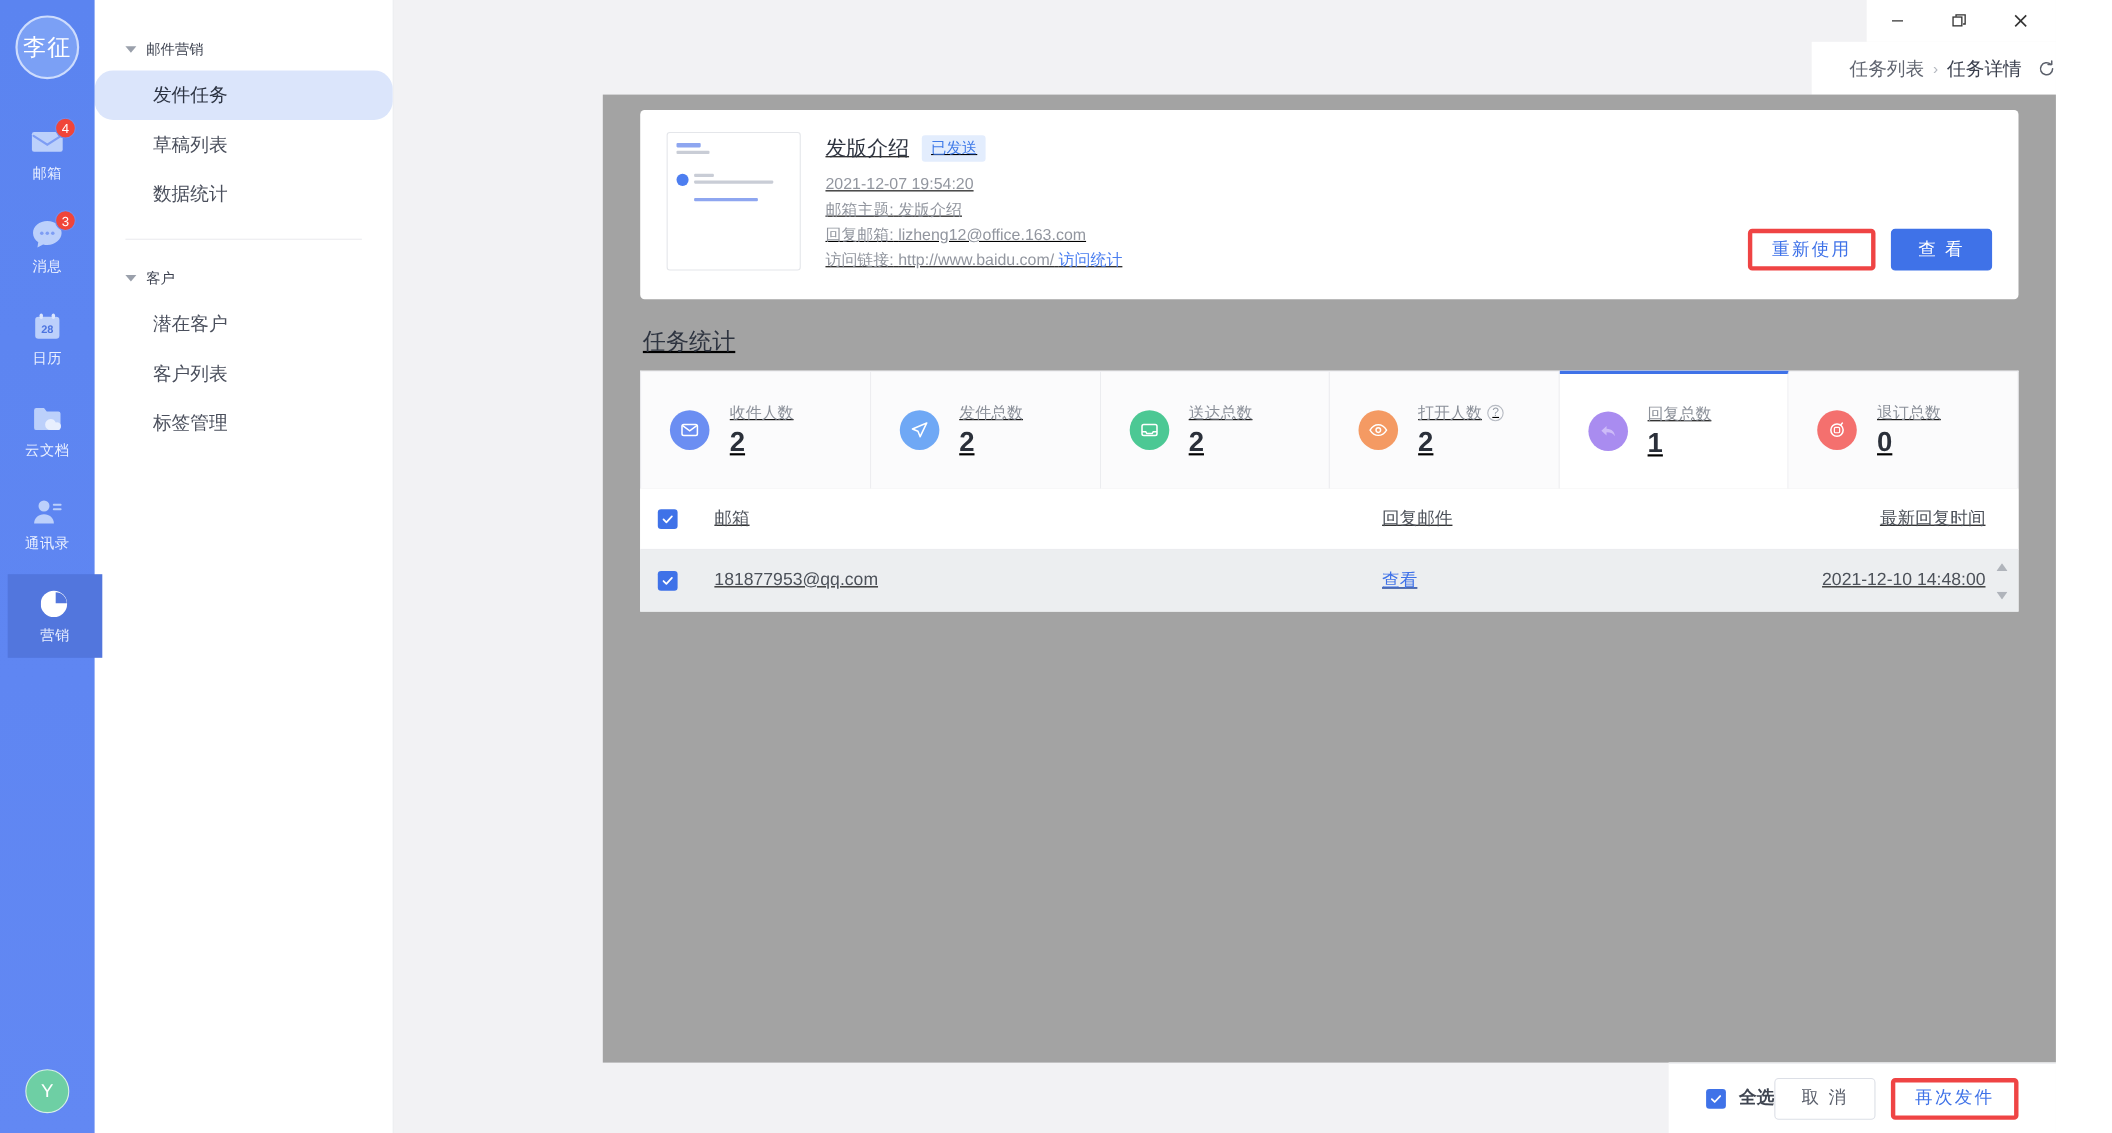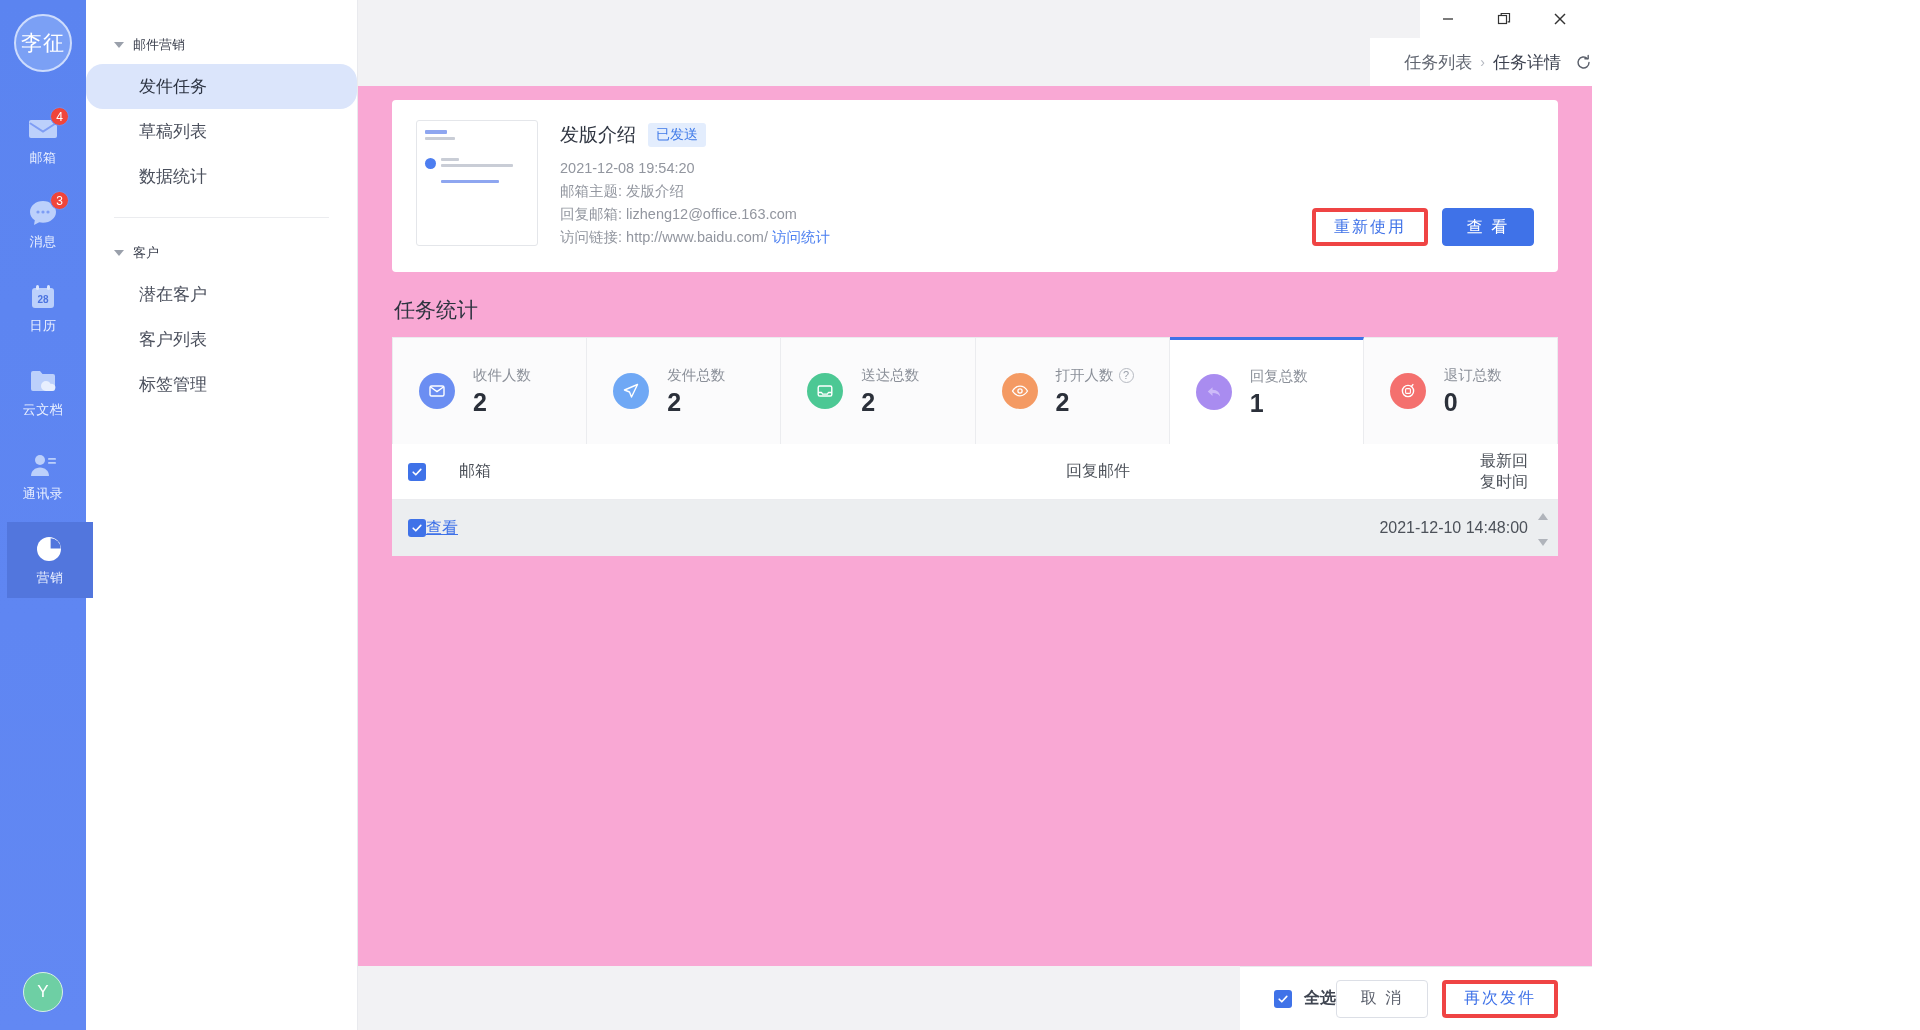--- a/index.html
+++ b/index.html
@@ -3,21 +3,21 @@
 <meta charset="utf-8">
 <style>
   * { box-sizing: border-box; margin: 0; padding: 0; }
   html, body {
     width: 1920px; height: 1030px;
     overflow: hidden;
     font-family: "Liberation Sans", "DejaVu Sans", sans-serif;
     background: #ffffff;
     -webkit-font-smoothing: antialiased;
   }
-  #app { position: relative; width: 1592px; height: 1030px; display: flex; }
+  #app { position: relative; width: 1869px; height: 1030px; display: flex; }
 
   
   .rail {
     width: 86px; height: 1030px;
     background: linear-gradient(180deg,#5b84f0 0%,#5f86f2 60%,#6288f3 100%);
     flex: 0 0 86px;
     position: relative;
     display: flex; flex-direction: column; align-items: center;
   }
   .rail-avatar {
@@ -85,21 +85,21 @@
   .breadcrumb {
     height: 48px; display: flex; align-items: center; gap: 8px;
     padding-left: 34px; font-size: 17px; color: #606570; flex: 0 0 48px;
     background: #ffffff;
   }
   .bc-link { color: #606570; cursor: pointer; }
   .bc-sep { color: #b4b8c0; font-size: 14px; }
   .bc-cur { color: #3a3f4d; }
   .refresh-ico { margin-left: 6px; cursor: pointer; display:flex; }
 
-  .scroll-body { flex: 1; overflow: hidden; background: #f9a8d4; padding: 0 34px; }
+  .scroll-body { flex: 1; overflow: hidden; background: #a3a3a3; padding: 0 34px; text-decoration: underline; }
 
   
   .mail-card {
     background: #fff; border-radius: 4px; margin-top: 14px;
     padding: 20px 24px; display: flex; align-items: flex-start; position: relative;
     min-height: 172px;
   }
   .thumb {
     width: 122px; height: 126px; border: 1px solid #e4e6ea; border-radius: 3px;
     background: #fff; padding: 9px 8px; overflow: hidden; flex: 0 0 122px;
@@ -332,21 +332,21 @@
               <div class="th-l th-blue" style="width:58px;margin-top:7px"></div>
             </div>
           </div>
         </div>
 
         <div class="mail-info">
           <div class="mail-title-row">
             <span class="mail-title">发版介绍</span>
             <span class="mail-badge">已发送</span>
           </div>
-          <div class="mail-line">2021-12-08 19:54:20</div>
+          <div class="mail-line">2021-12-07 19:54:20</div>
           <div class="mail-line">
             <span>邮箱主题:</span>
             <span>发版介绍</span>
           </div>
           <div class="mail-line">
             <span>回复邮箱:</span>
             <span>lizheng12@office.163.com</span>
           </div>
           <div class="mail-line">
             <span>访问链接:</span>
@@ -467,20 +467,21 @@
           <div class="c-reply">回复邮件</div>
           <div class="c-time">最新回复时间</div>
         </div>
 
         <div class="tbl-row">
           <div class="cb">
             <svg width="12" height="12" viewBox="0 0 12 12">
                 <path d="M2.2 6.2l2.6 2.6 5-5.4" fill="none" stroke="#fff" stroke-width="1.6" stroke-linecap="round" stroke-linejoin="round"></path>
               </svg>
           </div>
+          <div class="c-mail">181877953@qq.com</div>
           <div class="c-reply"><span class="tbl-link">查看</span></div>
           <div class="c-time">2021-12-10 14:48:00</div>
           <div class="vscroll">
             <span class="vsarrow">
               <svg width="10" height="7" viewBox="0 0 10 7">
                   <path d="M5 0l5 7H0z" fill="#b0b4bb"></path>
                 </svg>
             </span>
             <span class="vsarrow">
               <svg width="10" height="7" viewBox="0 0 10 7">

